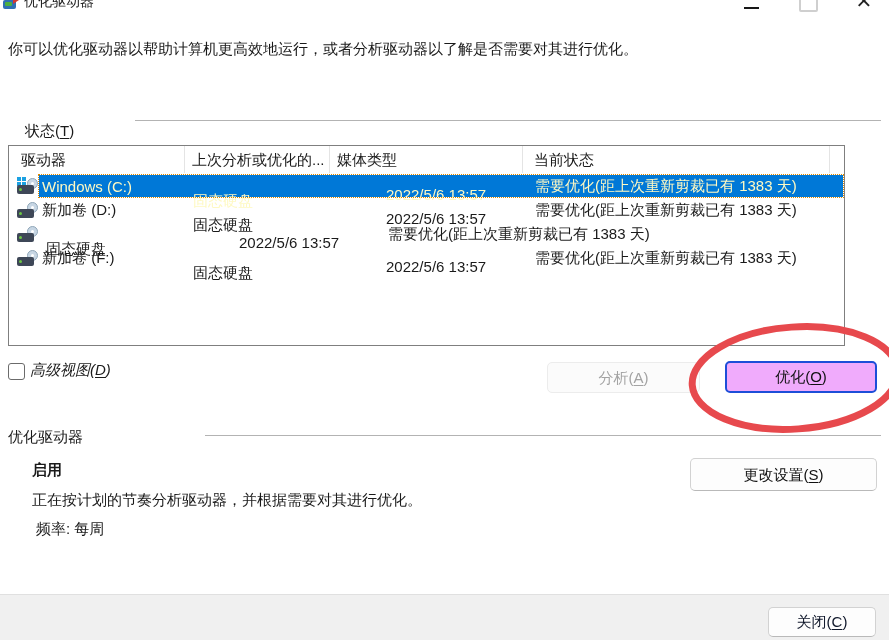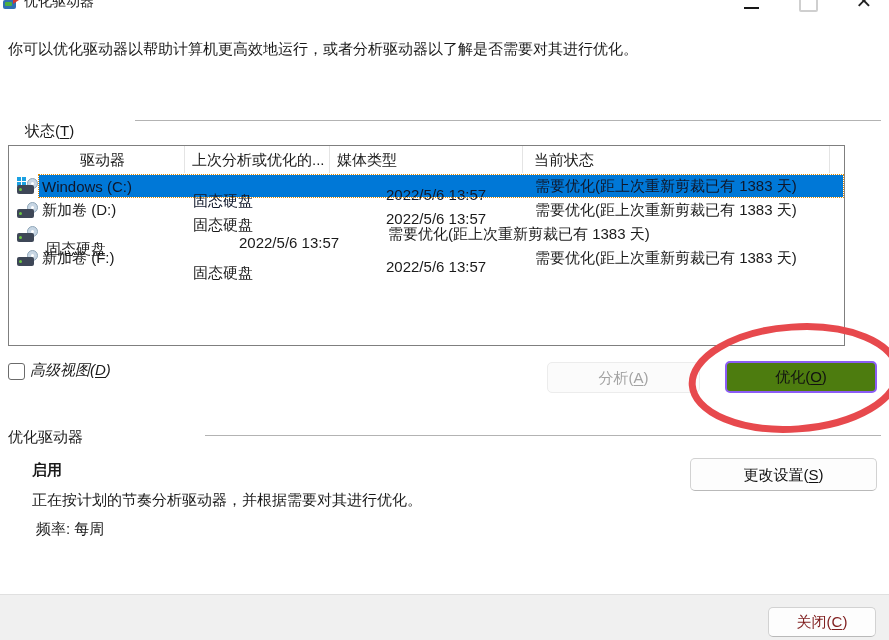--- a/index.html
+++ b/index.html
@@ -27,65 +27,65 @@
   #description{left:8px;top:39px;width:870px;line-height:20px;}
 
   
   #status-label{left:13px;top:122px;margin-left:12px;}
   #status-line{left:135px;top:120px;width:746px;height:1px;background:#b3b3b3;}
 
   
   #table{left:8px;top:145px;width:835px;height:199px;border:1px solid #7f7f7f;background:#fff;}
   #table-header{display:flex;height:27px;align-items:stretch;font-size:15px;}
   .hcell{line-height:27px;border-right:1px solid #e4e4e4;box-sizing:border-box;white-space:nowrap;overflow:hidden;}
-  .hc1{width:176px;padding-left:12px;text-align:center;}
+  .hc1{width:176px;padding-left:12px;}
   .hc2{width:193px;padding-left:7px;}
   .hc3{width:145px;padding-left:7px;}
   .hc4{width:307px;padding-left:11px;}
   .hfill{flex:1;border-right:none;}
   #rows{position:absolute;left:0;top:28px;right:0;}
   .row{display:flex;height:24px;align-items:center;}
   .row-content{flex:1;display:flex;align-items:center;height:22px;margin-right:1px;}
   .cell{white-space:nowrap;overflow:hidden;box-sizing:border-box;}
   .c-name{width:147px;padding-left:3px;}
   .c-media{width:193px;padding-left:7px;margin-top:30px;}
   .c-last{width:145px;padding-left:7px;margin-top:16px;}
   .c-status{flex:1;padding-left:11px;}
-  .row.selected .row-content{background:#0078d7;color:#0f172a;outline:1px dotted #e08a00;}
+  .row.selected .row-content{background:#0078d7;color:#fef9c3;outline:1px dotted #e08a00;}
 
   
   .drive-icon{position:relative;width:22px;height:18px;margin-left:8px;flex:0 0 22px;}
   .drive-icon .body{position:absolute;left:0;bottom:1px;width:17px;height:9px;background:#3e4757;border-radius:2px;}
   .drive-icon .led{position:absolute;left:2px;bottom:4px;width:3px;height:3px;background:#6cc644;border-radius:50%;}
   .drive-icon .disc{position:absolute;right:1px;top:1px;width:11px;height:11px;background:#c7d6e4;border:1px solid #8fa6b8;border-radius:50%;box-sizing:border-box;}
   .drive-icon .disc::after{content:"";position:absolute;left:3px;top:3px;width:3px;height:3px;background:#fff;border-radius:50%;}
   .drive-icon .winlogo{position:absolute;left:0;top:0;width:9px;height:9px;display:grid;grid-template-columns:4px 4px;grid-template-rows:4px 4px;gap:1px;}
   .drive-icon .winlogo span{background:#1ba1e2;}
 
   
   #advanced-box{left:8px;top:363px;width:15px;height:15px;border:1px solid #6b6b6b;border-radius:3px;background:#fff;}
   #advanced-label{left:30px;top:361px;font-style:italic;}
   .btn{box-sizing:border-box;border-radius:5px;text-align:center;white-space:nowrap;}
   #analyze-btn{left:547px;top:362px;width:153px;height:31px;line-height:29px;background:#fbfbfb;border:1px solid #ececec;color:#a3a3a3;}
-  #optimize-btn{left:725px;top:361px;width:152px;height:32px;line-height:28px;background:#4d7c0f;border:2px solid #8b5cf6;color:#111;}
+  #optimize-btn{left:725px;top:361px;width:152px;height:32px;line-height:28px;background:#f0abfc;border:2px solid #1d4ed8;color:#111;}
 
   
   #annotation{left:680px;top:316px;width:230px;height:126px;pointer-events:none;}
 
   
   #scheduled-label{left:8px;top:428px;}
   #scheduled-line{left:205px;top:435px;width:676px;height:1px;background:#b3b3b3;}
   #sched-state{left:32px;top:461px;font-weight:bold;}
   #sched-detail{left:32px;top:491px;width:560px;}
   #sched-freq{left:36px;top:520px;}
   #change-settings-btn{left:690px;top:458px;width:187px;height:33px;line-height:31px;background:#fdfdfd;border:1px solid #d2d2d2;border-bottom-color:#b9b9b9;color:#111;}
 
   
   #footer{left:0;top:594px;width:889px;height:46px;background:#f0f0f0;border-top:1px solid #e0e0e0;box-sizing:border-box;}
-  #close-btn{left:768px;top:607px;width:108px;height:30px;line-height:28px;background:#fdfdfd;border:1px solid #d2d2d2;border-bottom-color:#b9b9b9;color:#7f1d1d;}
+  #close-btn{left:768px;top:607px;width:108px;height:30px;line-height:28px;background:#fdfdfd;border:1px solid #d2d2d2;border-bottom-color:#b9b9b9;color:#0f172a;}
 </style>
 </head>
 <body>
 
 <div class="abs" id="title-icon">
   <span class="disk"></span>
   <span class="arrow-r"></span>
   <span class="arrow-g"></span>
 </div>
 <div class="abs" id="title-text">优化驱动器</div>

